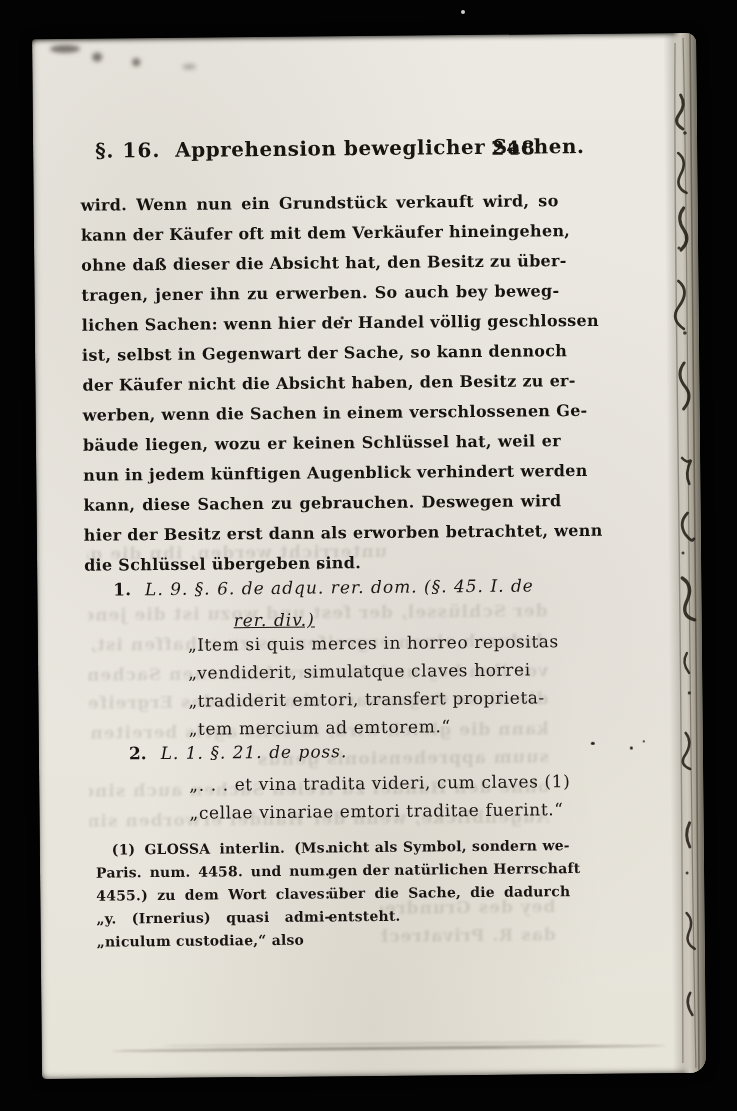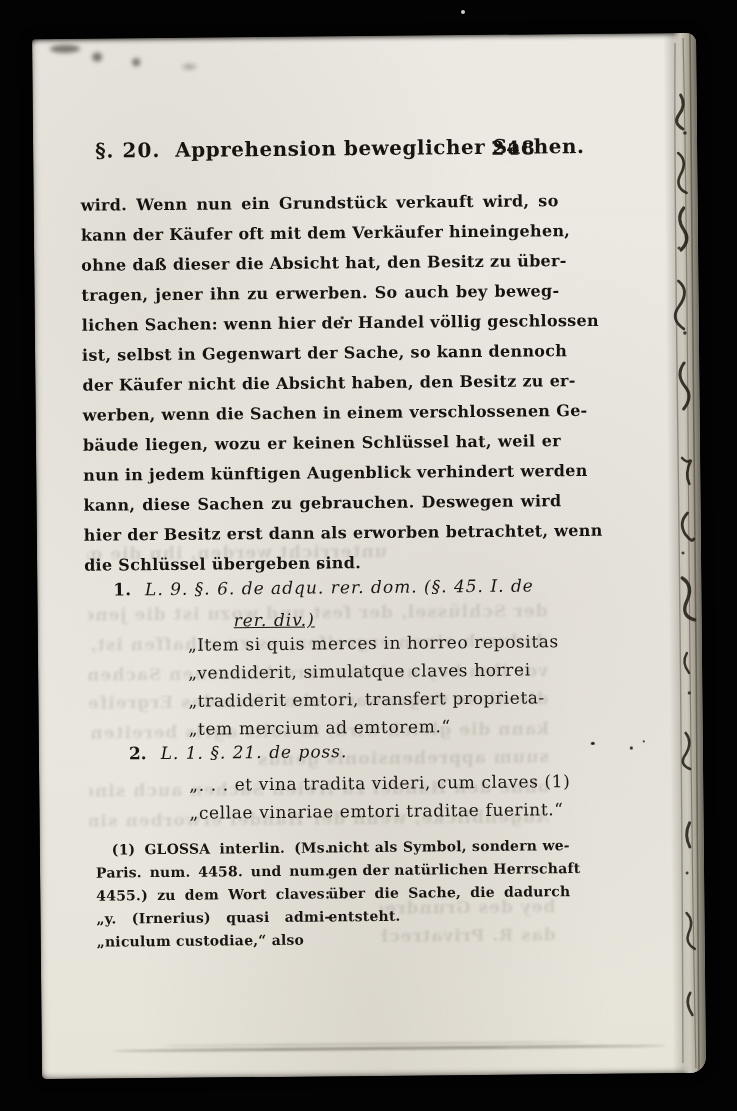--- a/index.html
+++ b/index.html
@@ -156,21 +156,21 @@
     <div class="ghost" style="left:50px;  top:626px; width:460px;">vor ihm bey und den verschlossenen Sachen</div>
     <div class="ghost" style="left:50px;  top:654px; width:460px;">die diese Gegenwart, ohne fremdes Ergreifen, als</div>
     <div class="ghost" style="left:50px;  top:684px; width:460px;">kann die gleich wird, in solis agris bereiten</div>
     <div class="ghost" style="left:210px; top:712px; width:300px;">suum apprehensionis genus tenuit</div>
     <div class="ghost" style="left:50px;  top:742px; width:460px;">ohne den Handel zu freien Sachen auch sind</div>
     <div class="ghost" style="left:50px;  top:772px; width:460px;">Augenblicke, wenn der Handel erworben sind</div>
     <div class="ghost" style="left:340px; top:862px; width:175px;">bey des Grundrechts</div>
     <div class="ghost" style="left:340px; top:890px; width:175px;">das R. Privatrechts gemäß</div>
 
     <div class="header-line">
-      <span class="h-sec">§. 20.</span>
+      <span class="h-sec">§. 16.</span>
       <span class="h-title">Apprehension beweglicher Sachen.</span>
       <span class="h-num">248</span>
     </div>
 
     <div class="body-text">
       <div class="bl">wird. Wenn nun ein Grundstück verkauft wird, so</div>
       <div class="bl">kann der Käufer oft mit dem Verkäufer hineingehen,</div>
       <div class="bl">ohne daß dieser die Absicht hat, den Besitz zu über-</div>
       <div class="bl">tragen, jener ihn zu erwerben. So auch bey beweg-</div>
       <div class="bl">lichen Sachen: wenn hier der Handel völlig geschlossen</div>

